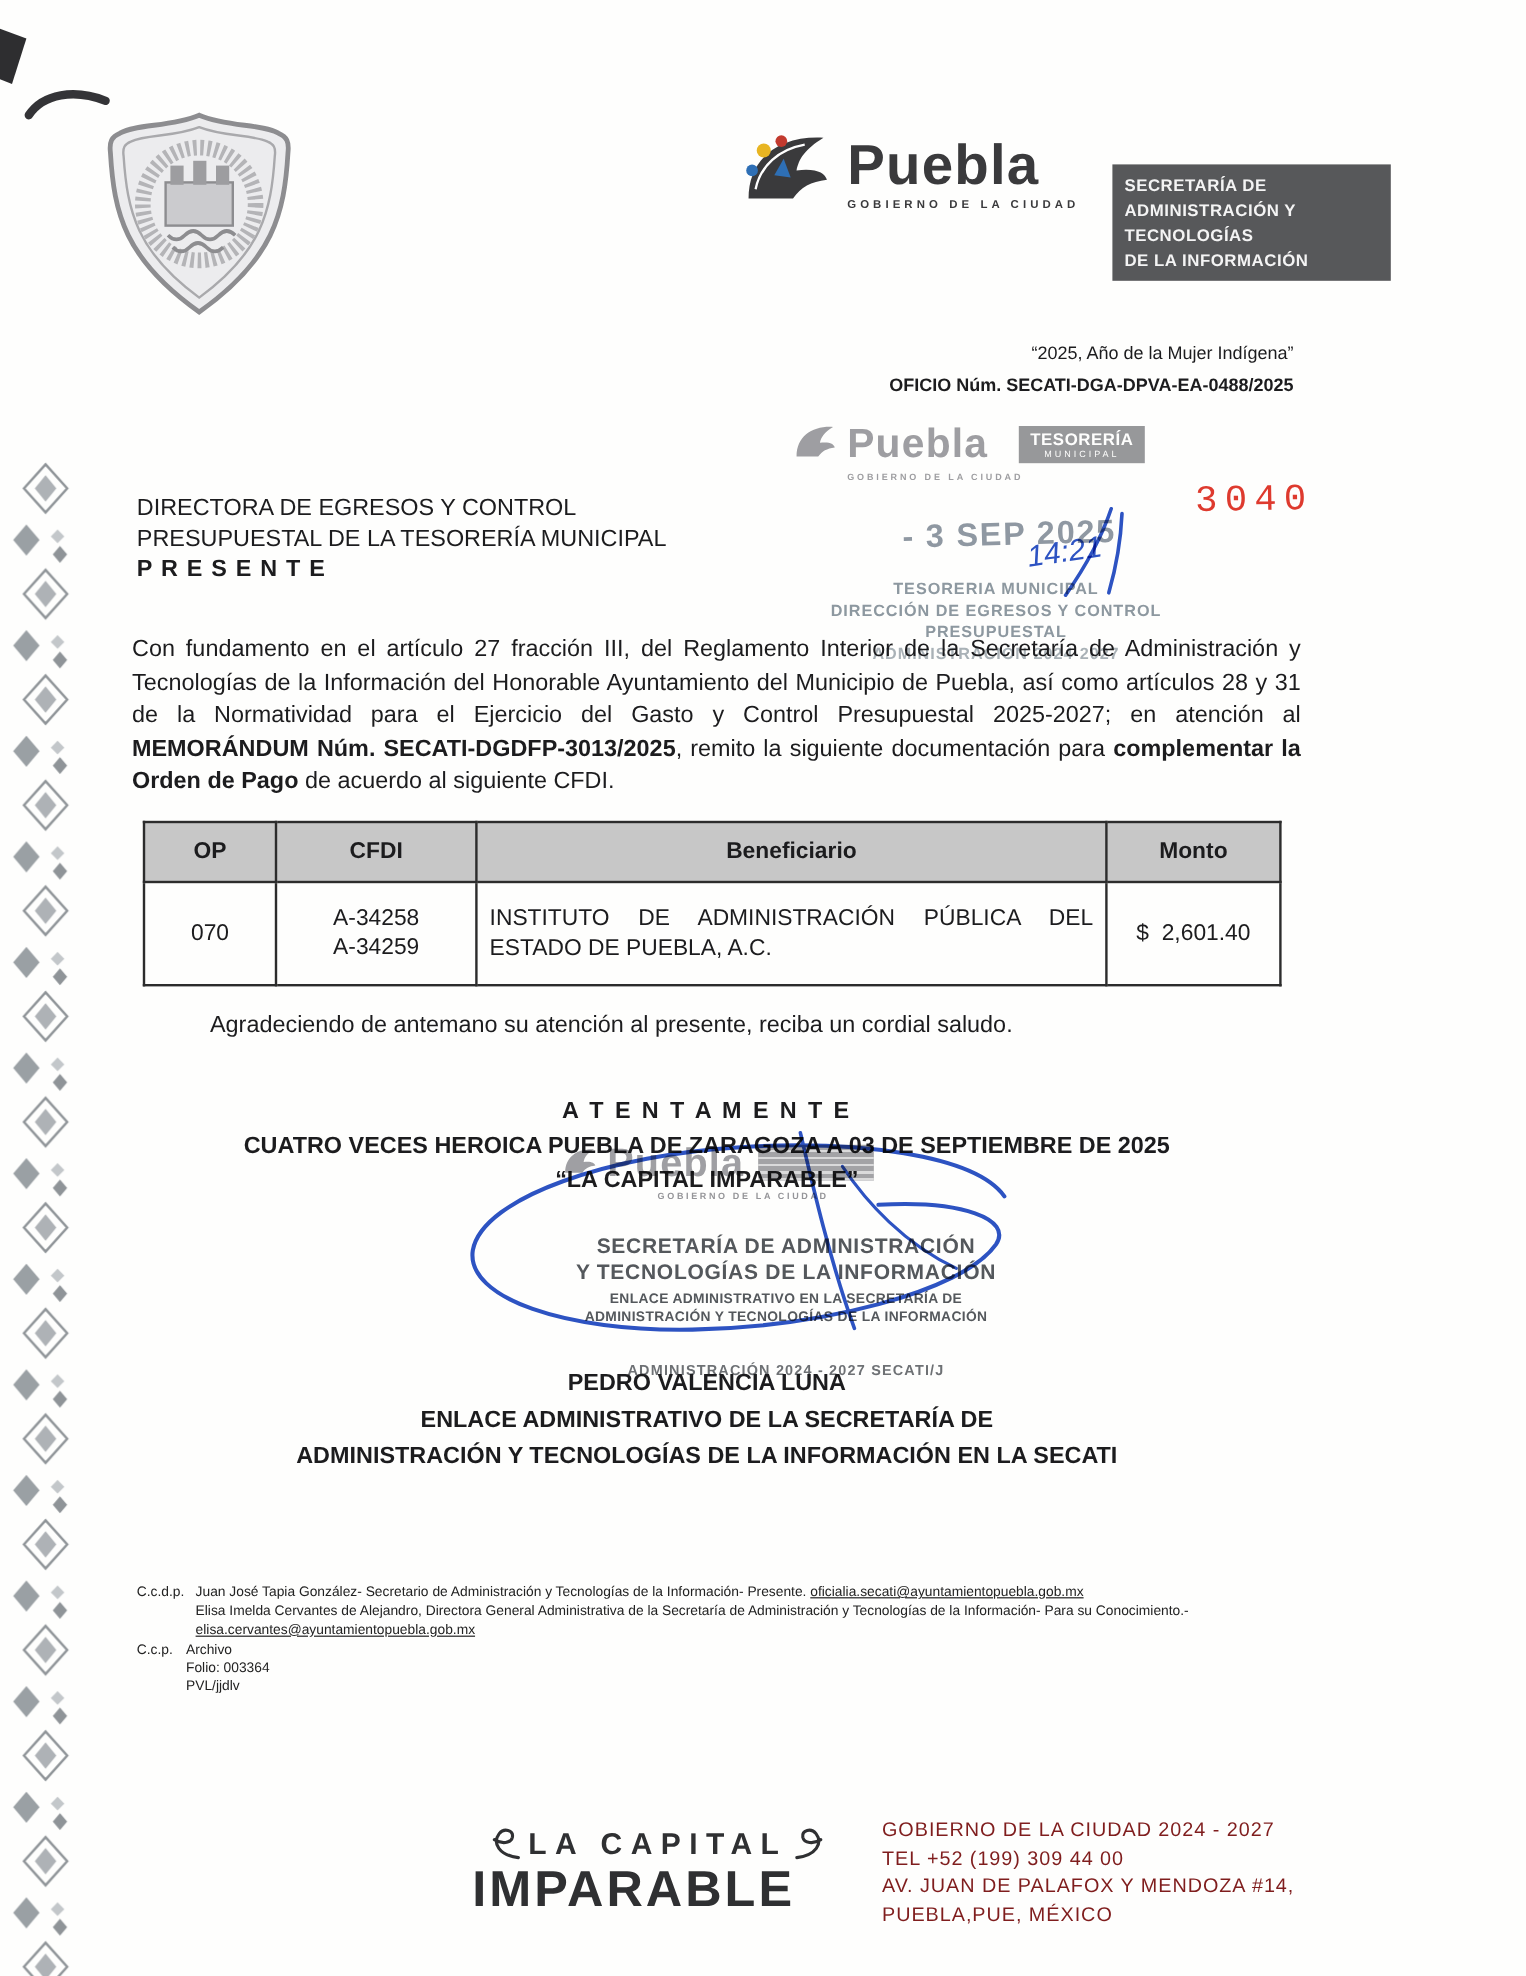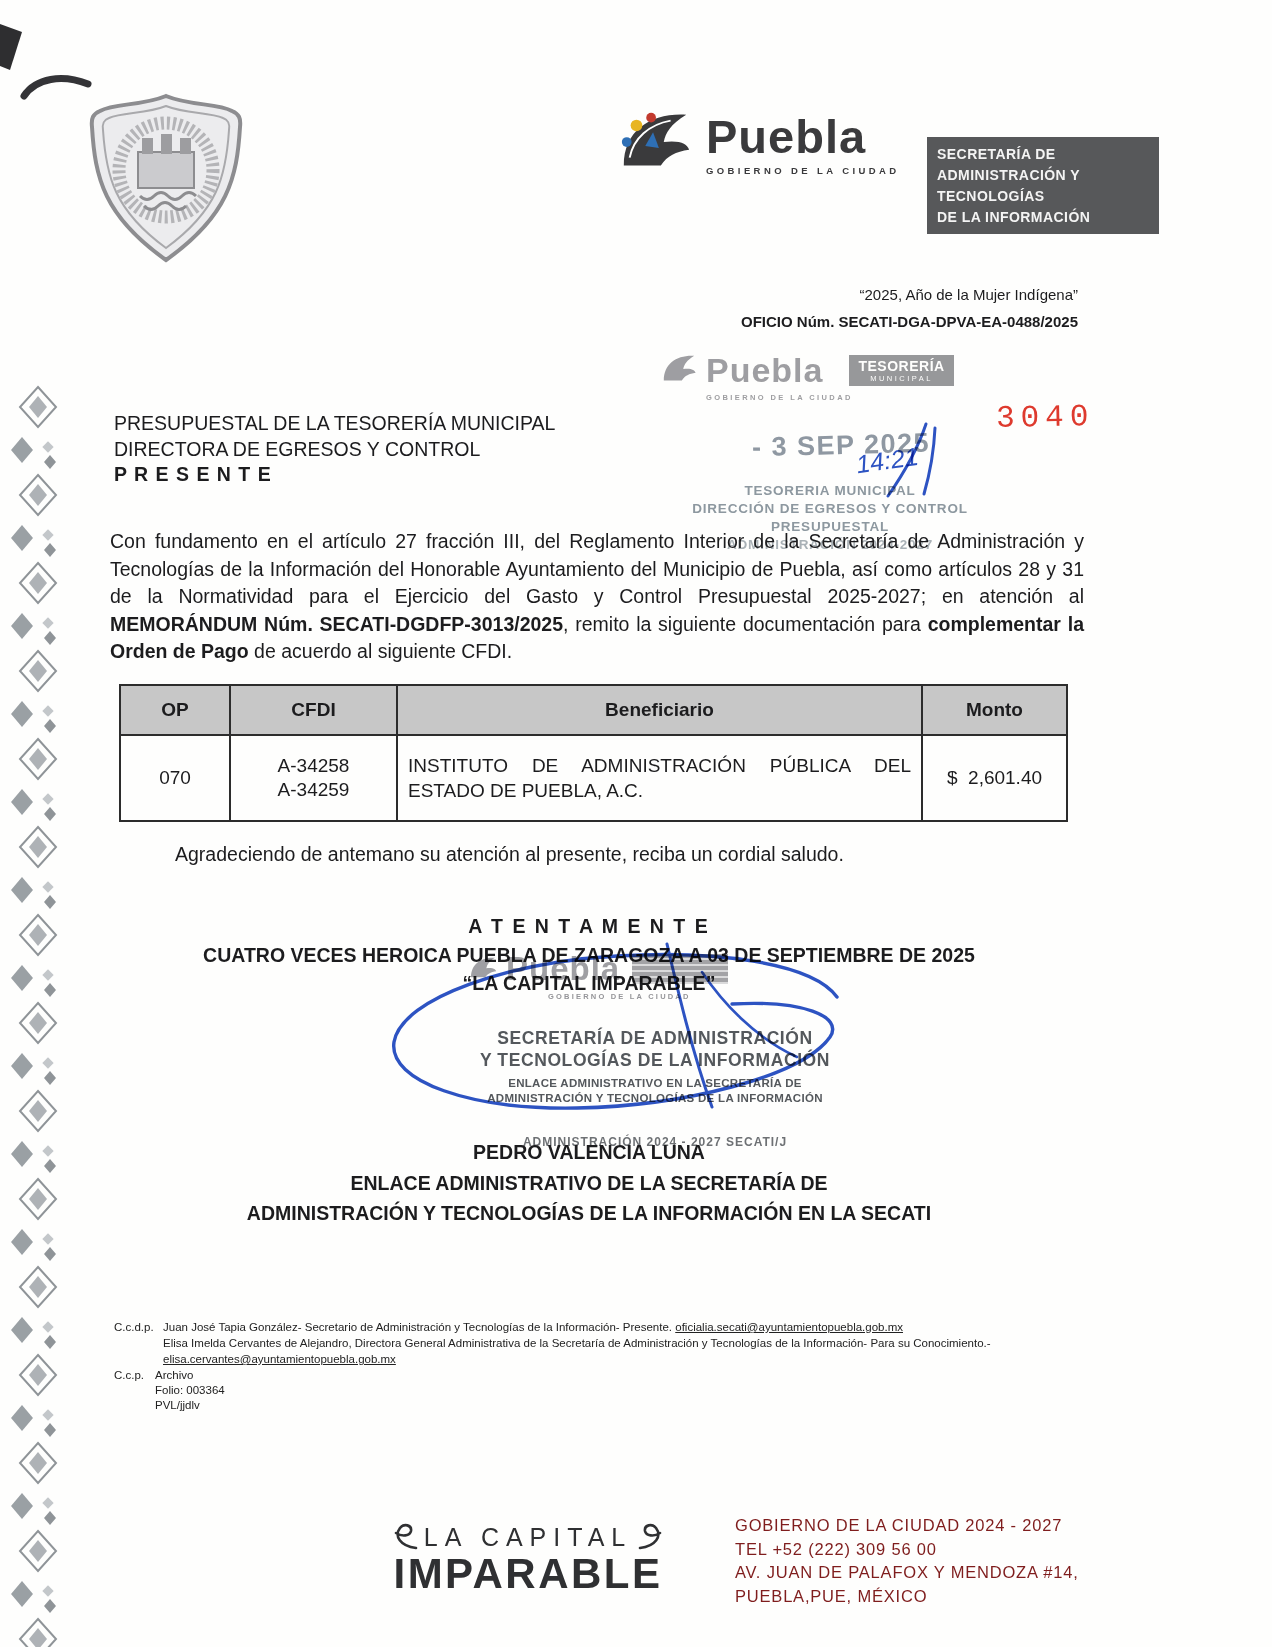--- a/index.html
+++ b/index.html
@@ -100,22 +100,22 @@
   .n-line2{left:163px;top:1336px;width:930px}
   .n-line3{left:163px;top:1352px}
   .n-lab2{left:114px;top:1368px}
   .n-ccp1{left:155px;top:1368px}
   .n-ccp2{left:155px;top:1383px}
   .n-ccp3{left:155px;top:1398px}
   .mail{text-decoration:underline}
 
   
   .brand-bottom{left:368px;top:1522px;width:320px;text-align:center;color:#2f3032}
-  .bb-top{display:flex;align-items:center;justify-content:center;gap:6px;
-    font-size:25px;font-weight:400;letter-spacing:7px}
+  .bb-top{display:flex;align-items:center;justify-content:flex-end;gap:6px;
+    font-size:25px;font-weight:700;letter-spacing:7px}
   .bb-main{font-size:42px;font-weight:800;letter-spacing:2.5px;line-height:1.05}
 
   
   .contact{left:735px;top:1514px;font-size:16.5px;letter-spacing:.8px;line-height:23.5px;color:#7f1d1d}
 </style>
 </head>
 <body>
 
 <div class="page">
 
@@ -200,22 +200,22 @@
   <div class="abs rs-folio stamp-ink">3040</div>
 
   <div class="abs rs-dept stamp-ink">
     <div>TESORERIA MUNICIPAL</div>
     <div>DIRECCIÓN DE EGRESOS Y CONTROL</div>
     <div>PRESUPUESTAL</div>
     <div class="d4">ADMINISTRACIÓN 2024-2027</div>
   </div>
 
   <div class="abs addressee">
+    <div>DIRECTORA DE EGRESOS Y CONTROL</div>
     <div>PRESUPUESTAL DE LA TESORERÍA MUNICIPAL</div>
-    <div>DIRECTORA DE EGRESOS Y CONTROL</div>
     <div class="b sp">P R E S E N T E</div>
   </div>
 
   <p class="abs body-par"><span>Con fundamento en el artículo 27 fracción III, del Reglamento Interior de la Secretaría de Administración y Tecnologías de la Información del Honorable Ayuntamiento del Municipio de Puebla, así como artículos 28 y 31 de la Normatividad para el Ejercicio del Gasto y Control Presupuestal 2025-2027; en atención al </span><span class="b">MEMORÁNDUM Núm. SECATI-DGDFP-3013/2025</span><span>, remito la siguiente documentación para </span><span class="b">complementar la Orden de Pago</span><span> de acuerdo al siguiente CFDI.</span></p>
 
   <table class="abs doc-table">
     <colgroup>
         <col style="width:110px">
         <col style="width:167px">
         <col style="width:525px">
@@ -287,18 +287,18 @@
       <span>LA CAPITAL</span>
       <svg width="26" height="30" viewBox="0 0 26 30" style="transform:scaleX(-1)">
         <path d="M24 26 C 8 24, 2 14, 8 6 C 12 1, 20 3, 19 9 C 18 14, 10 15, 4 11" fill="none" stroke="#2f3032" stroke-width="2.6" stroke-linecap="round"></path>
       </svg>
     </div>
     <div class="bb-main">IMPARABLE</div>
   </div>
 
   <div class="abs contact">
     <div>GOBIERNO DE LA CIUDAD 2024 - 2027</div>
-    <div>TEL +52 (222) 309 56 00</div>
+    <div>TEL +52 (199) 309 44 00</div>
     <div>AV. JUAN DE PALAFOX Y MENDOZA #14,</div>
     <div>PUEBLA,PUE, MÉXICO</div>
   </div>
 
 </div>
 
 </body></html>

